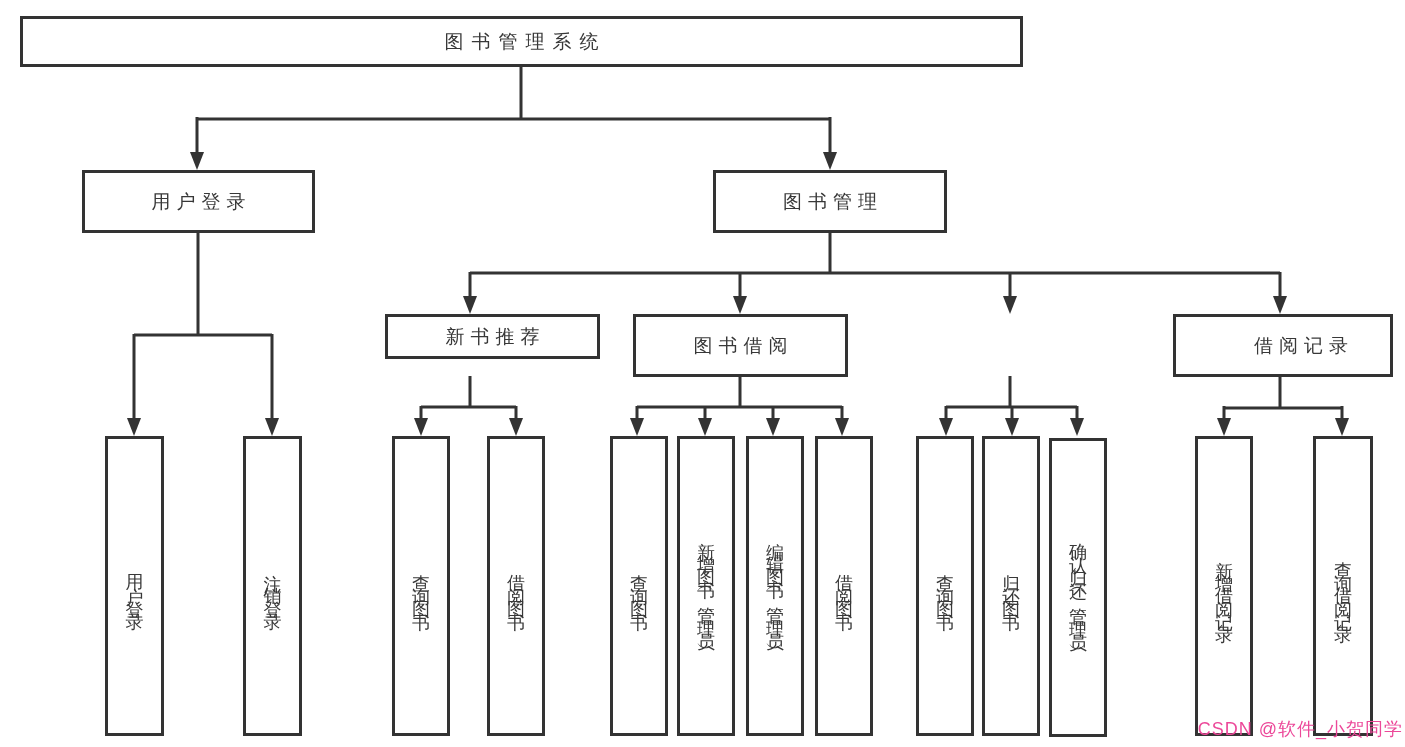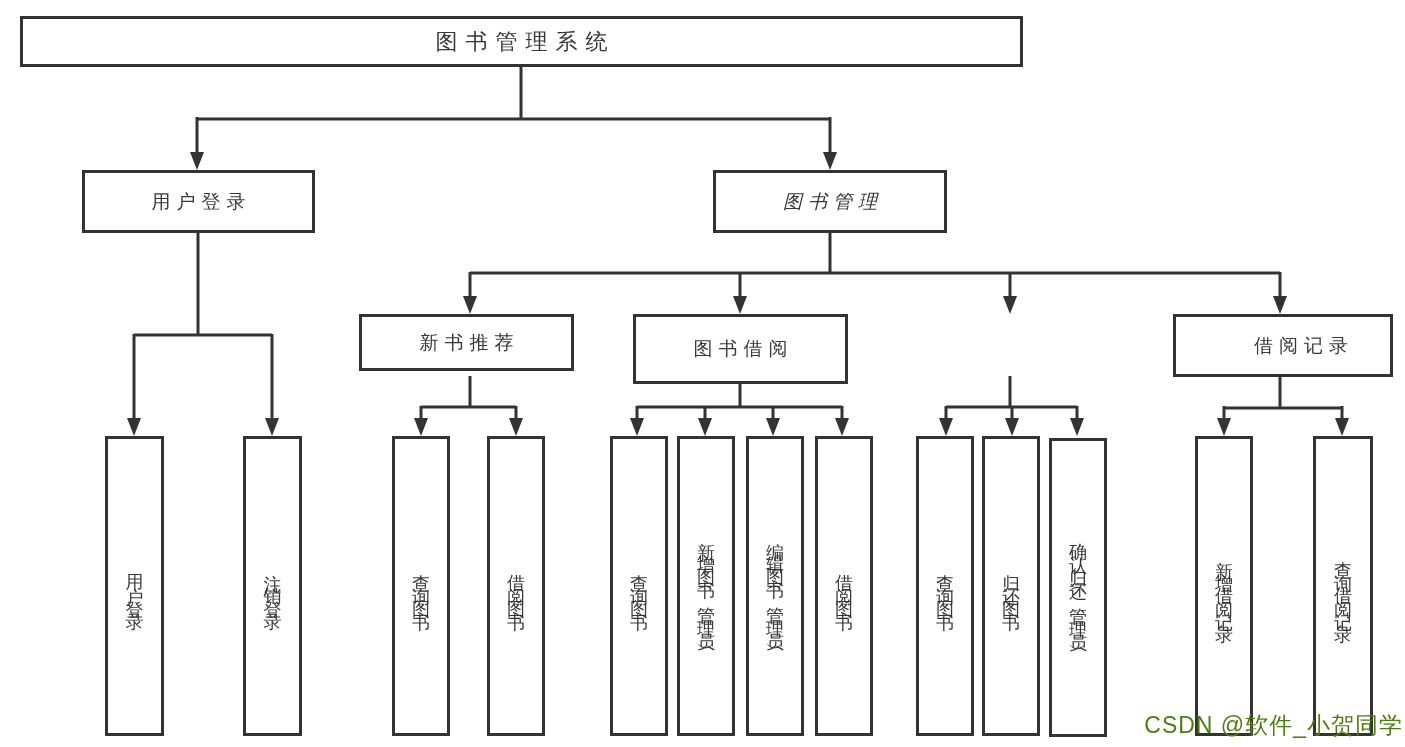--- a/index.html
+++ b/index.html
@@ -7,29 +7,29 @@
     position:relative; width:1405px; height:747px; background:#ffffff;
     font-family:"Liberation Sans", sans-serif; color:#333333; overflow:hidden;
   }
   .connectors { position:absolute; left:0; top:0; z-index:0; }
   .box {
     position:absolute; box-sizing:border-box; z-index:1;
     border:3px solid #333333; background:#ffffff;
     display:flex; align-items:center; justify-content:center;
   }
   .hlabel { font-size:19px; letter-spacing:6px; text-indent:6px; white-space:nowrap; color:#383838; }
-  .title .hlabel { font-size:22px; letter-spacing:8px; text-indent:8px; }
+  .title .hlabel { font-size:19px; letter-spacing:8px; text-indent:8px; }
   .leaf { overflow:hidden; }
   .vtext {
     writing-mode:vertical-rl; text-orientation:mixed;
     font-size:18px; line-height:1; letter-spacing:13px; white-space:nowrap; color:#383838;
   }
   .watermark {
     position:absolute; right:2px; bottom:6px; z-index:5;
-    font-size:23px; letter-spacing:1px; color:#4d7c0f; white-space:nowrap;padding-left:17px;
+    font-size:18px; letter-spacing:1px; color:#ec4899; white-space:nowrap;padding-left:17px;
   }
 </style>
 </head>
 <body>
 
 <div class="stage">
 
   <svg class="connectors" width="1405" height="747" viewBox="0 0 1405 747">
     <path fill="none" stroke="#333333" stroke-width="3" d="
       M521,66 V119 M197,119 H830 M197,117 V153 M830,117 V153
@@ -62,28 +62,28 @@
     </g>
   </svg>
 
   <div class="box title" style="left:20px; top:16px; width:1003px; height:51px;">
     <span class="hlabel">图书管理系统</span>
   </div>
 
   <div class="box" style="left:82px; top:170px; width:233px; height:63px;">
     <span class="hlabel">用户登录</span>
   </div>
-  <div class="box" style="left:713px; top:170px; width:234px; height:63px;font-style:italic;">
+  <div class="box" style="left:713px; top:170px; width:234px; height:63px;">
     <span class="hlabel">图书管理</span>
   </div>
 
-  <div class="box" style="left:359px; top:314px; width:215px; height:57px;">
+  <div class="box" style="left:385px; top:314px; width:215px; height:45px;">
     <span class="hlabel">新书推荐</span>
   </div>
-  <div class="box" style="left:633px; top:314px; width:215px; height:70px;">
+  <div class="box" style="left:633px; top:314px; width:215px; height:63px;">
     <span class="hlabel">图书借阅</span>
   </div>
   <div class="box" style="left:1173px; top:314px; width:220px; height:63px;padding-left:36px;">
     <span class="hlabel">借阅记录</span>
   </div>
 
   <div class="box leaf" style="left:105px; top:436px; width:59px; height:300px;">
     <span class="vtext">用户登录</span>
   </div>
   <div class="box leaf" style="left:243px; top:436px; width:59px; height:300px;">

